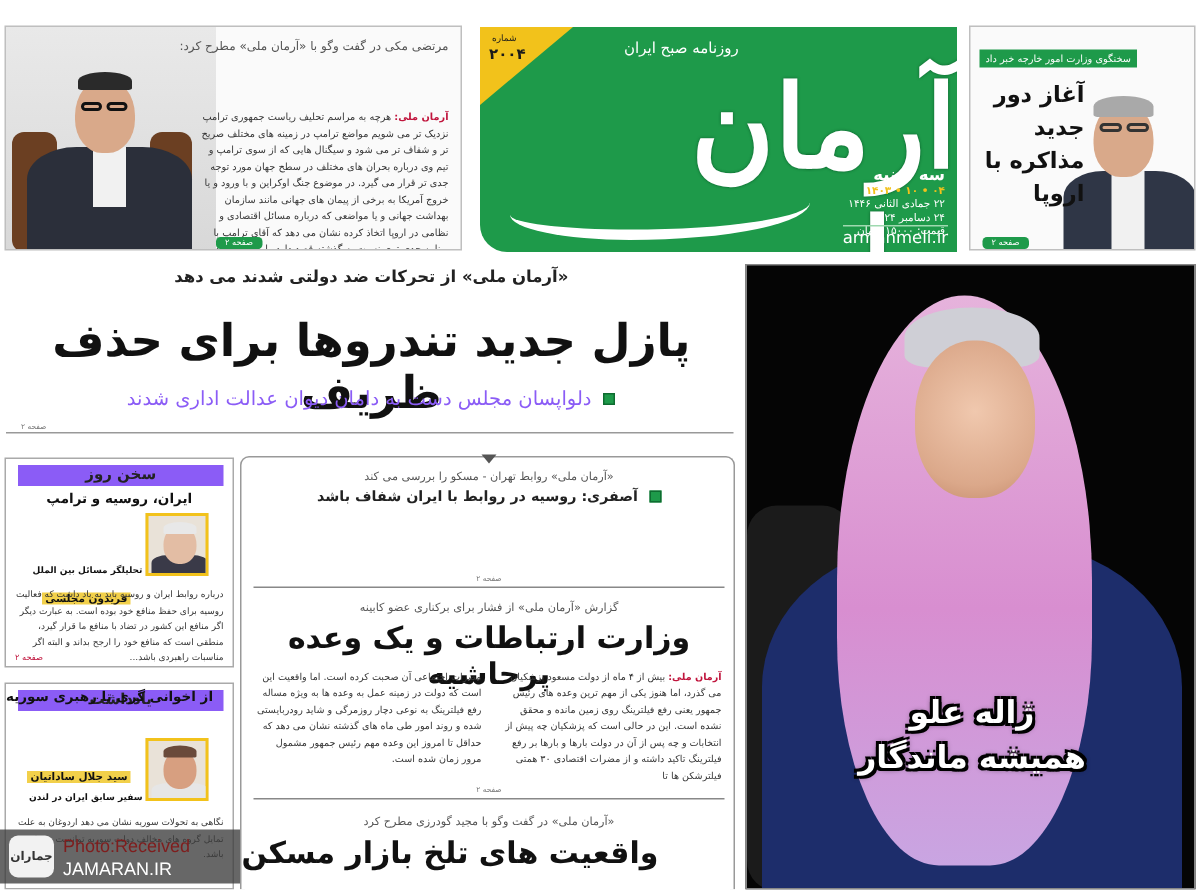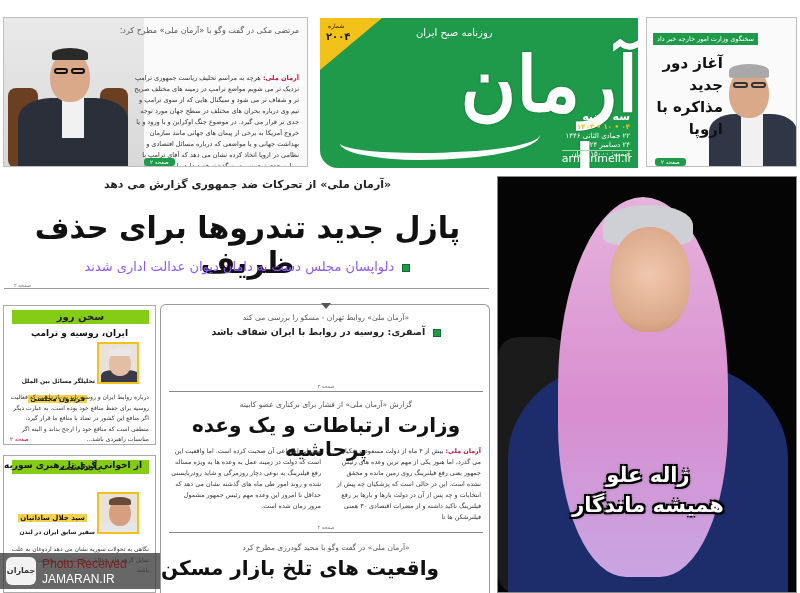--- a/index.html
+++ b/index.html
@@ -83,21 +83,21 @@
   #main-headline .kicker { position: absolute; left: 0; width: 495px; top: 6px; text-align: center; font-size: 11px; font-weight: bold; color: #222; }
   #main-headline .title { position: absolute; left: 0; width: 495px; top: 38px; text-align: center; font-size: 30px; font-weight: bold; color: #111; letter-spacing: -0.5px; }
   #main-headline .sub { position: absolute; left: 0; width: 495px; top: 87px; text-align: center; font-size: 13px; color: #8b5cf6; }
   .bullet-sq { display: inline-block; width: 8px; height: 8px; background: #1e9a4a; border: 1px solid #0e6c30; margin-left: 4px; vertical-align: middle; }
   #main-headline .rule { position: absolute; left: 4px; right: 6px; top: 116px; height: 1px; background: #999; }
   #main-headline .page-small { position: absolute; left: 14px; top: 110px; font-size: 5px; color: #777; }
 
   
   .col-box { border: 1px solid #aaa; background: #fff; overflow: hidden; }
   .col-box .hdr {
-    position: absolute; left: 8px; right: 6px; top: 4px; height: 14px; background: #84cc16;
+    position: absolute; left: 8px; right: 6px; top: 4px; height: 14px; background: #8b5cf6;
     text-align: center; font-size: 10px; font-weight: bold; color: #222; line-height: 14px;
   }
   .col-box .subttl { position: absolute; left: 0; right: 0; text-align: center; font-size: 9px; font-weight: bold; color: #111; }
   .col-box .author { position: absolute; right: 68px; font-size: 7px; font-weight: bold; background: #f2d04a; padding: 0 2px; color: #111; }
   .col-box .author-role { position: absolute; right: 60px; font-size: 6px; color: #111; font-weight: bold; }
   .col-box .headshot { position: absolute; right: 16px; width: 42px; height: 42px; border: 2px solid #f2c21b; background: #e9e2d8; overflow: hidden; }
   .col-box .text { position: absolute; left: 6px; right: 6px; font-size: 6px; line-height: 10.5px; color: #333; }
 
   #col-sokhan { left: 3px; top: 305px; width: 153px; height: 140px; }
   #col-yaddasht { left: 3px; top: 455px; width: 153px; height: 138px; }
@@ -188,21 +188,21 @@
     <div class="person-hair" style="left:24px; top:12px; width:40px; height:14px; background:#a9a9a9;"></div>
     <div class="glasses" style="left:28px; top:30px; width:15px; border-color:#333;"></div>
     <div class="glasses" style="left:46px; top:30px; width:15px; border-color:#333;"></div>
   </div>
   <div class="badge rtl">سخنگوی وزارت امور خارجه خبر داد</div>
   <div class="title rtl">آغاز دور جدید مذاکره با اروپا</div>
   <div class="page-tag" style="left:8px; top:140px;">صفحه ۲</div>
 </div>
 
 <div id="main-headline" class="abs">
-  <div class="kicker rtl" style="text-align:center">«آرمان ملی» از تحرکات ضد جمهوری گزارش می دهد</div>
+  <div class="kicker rtl" style="text-align:center">«آرمان ملی» از تحرکات ضد دولتی شدند می دهد</div>
   <div class="title rtl" style="text-align:center">پازل جدید تندروها برای حذف ظریف</div>
   <div class="sub rtl" style="text-align:center">
     <span class="bullet-sq"></span>
     <span>دلواپسان مجلس دست به دامان دیوان عدالت اداری شدند</span>
   </div>
   <div class="page-small">صفحه ۲</div>
   <div class="rule"></div>
 </div>
 
 <div id="col-sokhan" class="abs col-box">

